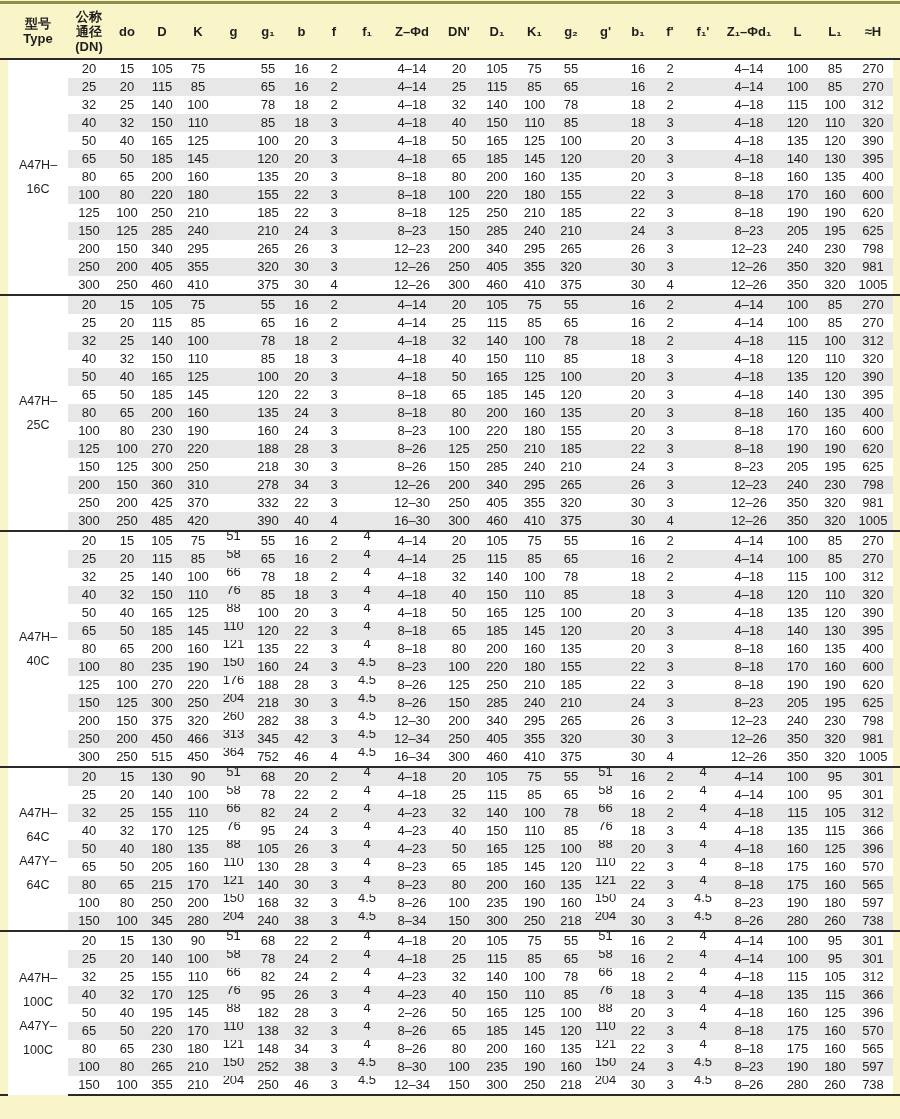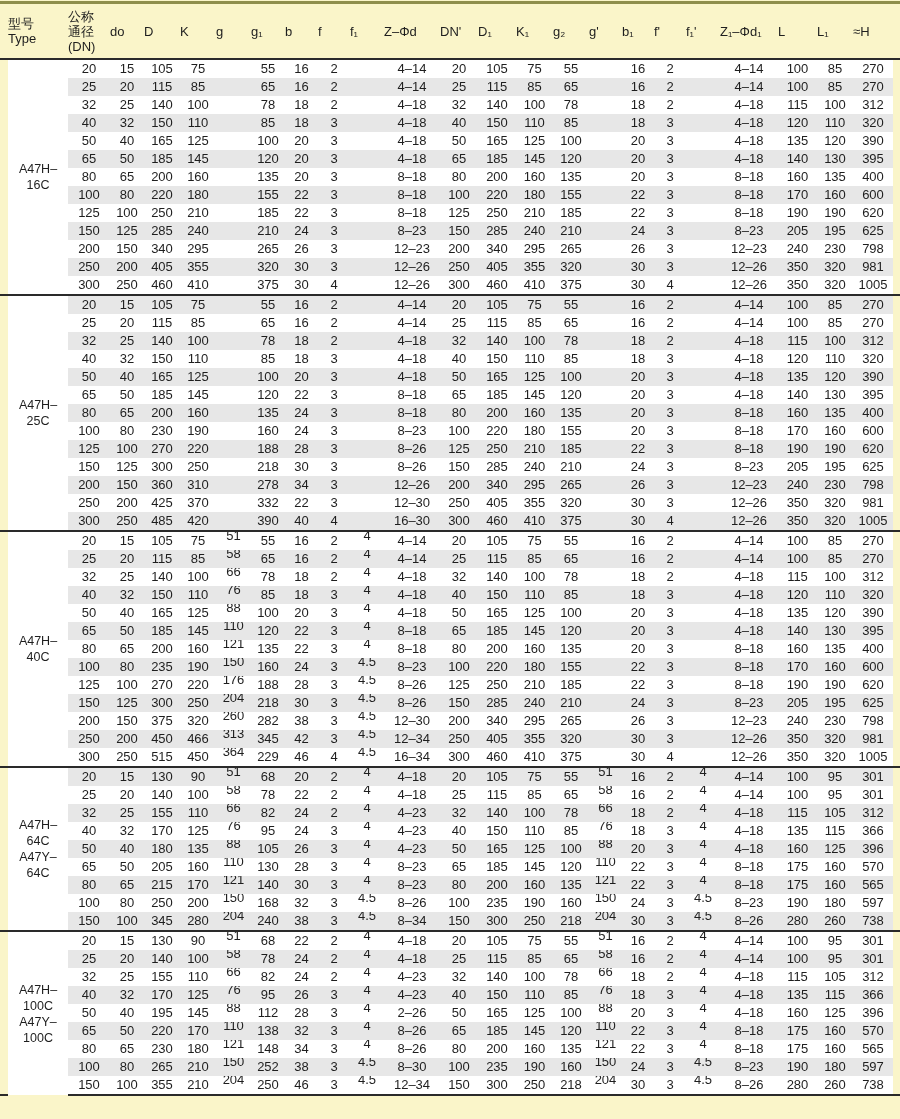--- a/index.html
+++ b/index.html
@@ -13,26 +13,26 @@
   .sheet{width:900px;}
   table{
     width:900px;
     border-collapse:collapse;
     table-layout:fixed;
     border-top:3px solid #8e8e4b;
     margin-top:1px;
   }
   thead th{
     background:#faf5c9;
-    font-weight:normal;
+    font-weight:bold;
     font-size:13px;
     line-height:15px;
     height:54px;
     vertical-align:middle;
-    text-align:left;
+    text-align:center;
     white-space:pre-line;
     border-bottom:2px solid #2a2a2a;
     padding:0;
   }
   tbody td{
     background:#ffffff;
     font-size:13px;
     height:18px;
     line-height:18px;
     text-align:center;
@@ -40,21 +40,21 @@
     padding:0;
     white-space:pre-line;
     overflow:hidden;
   }
   tbody tr.odd td{background:#e7e7e7;}
   tbody td.edge{background:#faf5c9 !important;}
   thead th.edge{background:#faf5c9;}
   tbody td.type-cell{
     background:#ffffff !important;
     font-size:12.5px;
-    line-height:16px;
+    line-height:24px;
   }
   tbody tr.sec-start td{border-top:2px solid #2a2a2a;}
   tbody tr.last-row td{border-bottom:2px solid #2a2a2a;}
   td .v{display:inline-block;}
   td.raised .v{position:relative;top:-5px;}
 </style>
 </head>
 <body>
 
 <div class="sheet">
@@ -1110,21 +1110,21 @@
           <td><span class="v">981</span></td>
           <td class="edge"></td>
         </tr>
         <tr class="even">
           <td class="edge"></td>
           <td><span class="v">300</span></td>
           <td><span class="v">250</span></td>
           <td><span class="v">515</span></td>
           <td><span class="v">450</span></td>
           <td class="raised"><span class="v">364</span></td>
-          <td><span class="v">229</span></td>
+          <td><span class="v">752</span></td>
           <td><span class="v">46</span></td>
           <td><span class="v">4</span></td>
           <td class="raised"><span class="v">4.5</span></td>
           <td><span class="v">16–34</span></td>
           <td><span class="v">300</span></td>
           <td><span class="v">460</span></td>
           <td><span class="v">410</span></td>
           <td><span class="v">375</span></td>
           <td><span class="v"></span></td>
           <td><span class="v">30</span></td>
@@ -1478,21 +1478,21 @@
           <td><span class="v">366</span></td>
           <td class="edge"></td>
         </tr>
         <tr class="even">
           <td class="edge"></td>
           <td><span class="v">50</span></td>
           <td><span class="v">40</span></td>
           <td><span class="v">195</span></td>
           <td><span class="v">145</span></td>
           <td class="raised"><span class="v">88</span></td>
-          <td><span class="v">112</span></td>
+          <td><span class="v">182</span></td>
           <td><span class="v">28</span></td>
           <td><span class="v">3</span></td>
           <td class="raised"><span class="v">4</span></td>
           <td><span class="v">2–26</span></td>
           <td><span class="v">50</span></td>
           <td><span class="v">165</span></td>
           <td><span class="v">125</span></td>
           <td><span class="v">100</span></td>
           <td class="raised"><span class="v">88</span></td>
           <td><span class="v">20</span></td>

